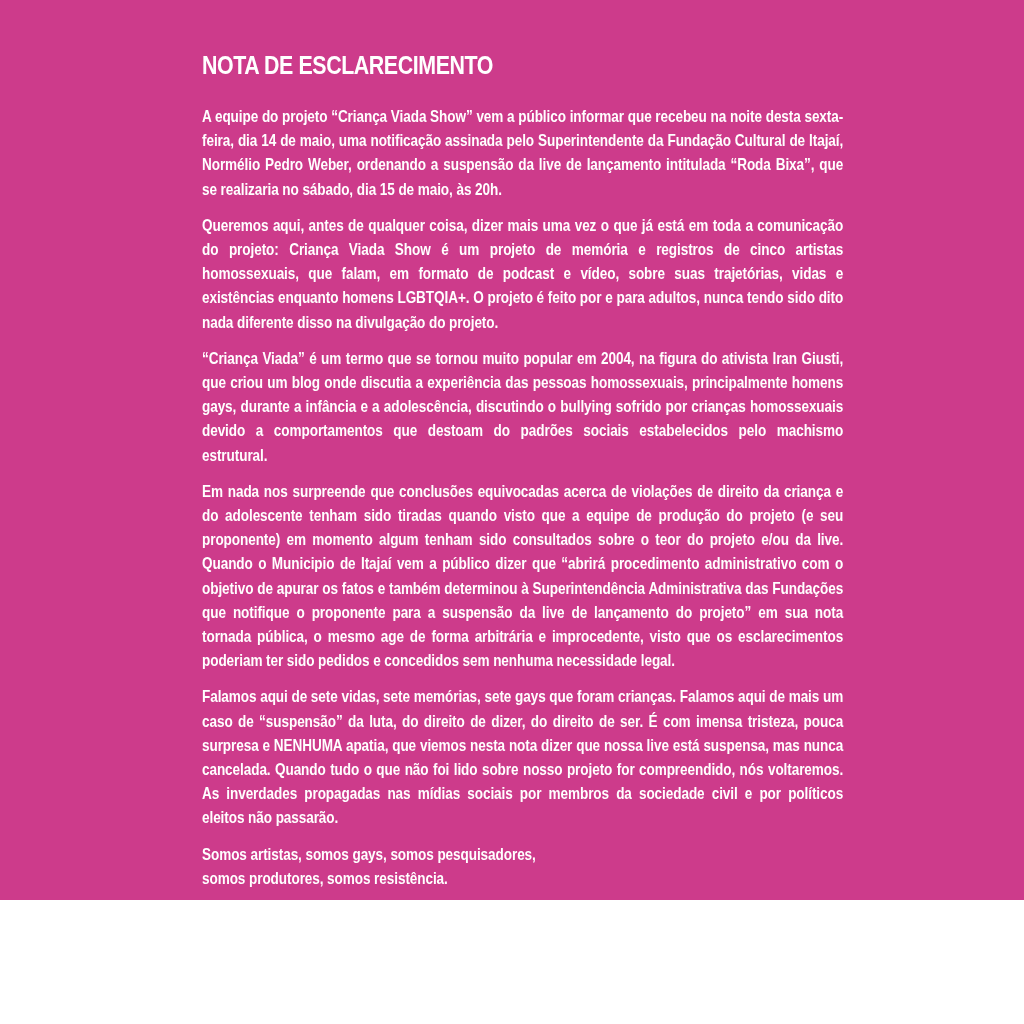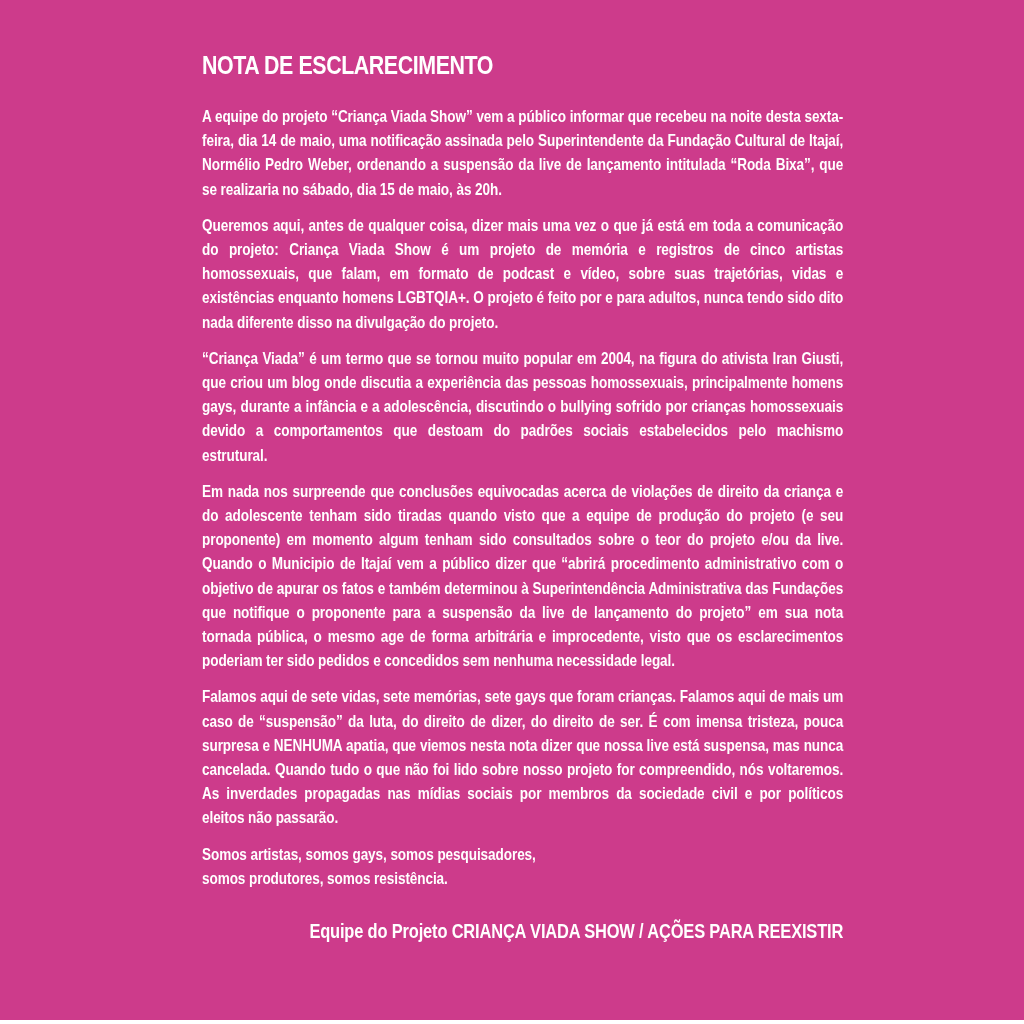--- a/index.html
+++ b/index.html
@@ -2,21 +2,21 @@
 <html><head>
 <meta charset="utf-8">
 <style>
   html, body {
     margin: 0;
     padding: 0;
   }
   .page {
     position: relative;
     width: 1024px;
-    height: 1020px;
+    height: 900px;
     background: #CD3B8B; 
     overflow: hidden;
     font-family: "Liberation Sans", "DejaVu Sans", sans-serif;
     font-weight: 700;
     color: #FFFFFF;
     -webkit-font-smoothing: antialiased;
   }
   .content {
     position: absolute;
     left: 202px;

